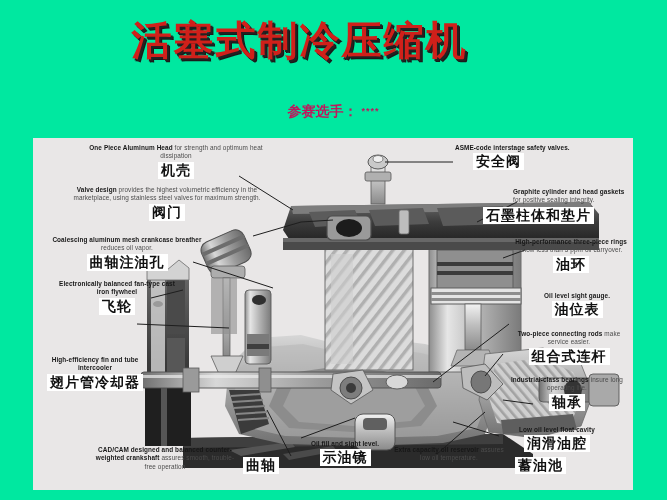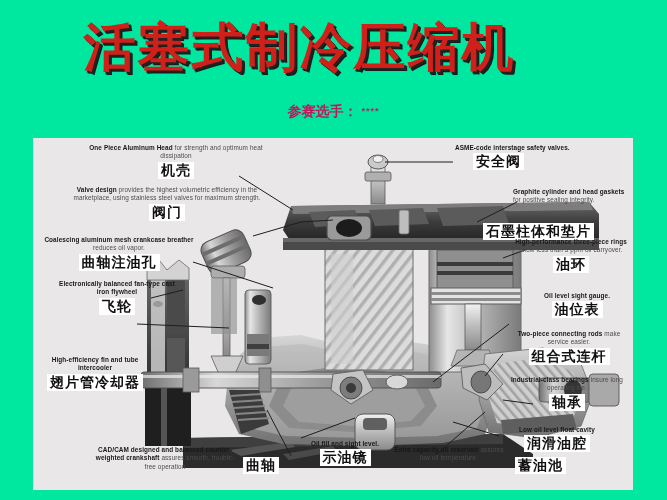--- a/index.html
+++ b/index.html
@@ -23,21 +23,21 @@
   }
 
   
   #title {
     position: absolute;
     left: 0;
     top: 18px;
     width: 599px;
     text-align: center;
     font-family: "DejaVu Serif", "Liberation Serif", serif;
-    font-size: 52px;
+    font-size: 40px;
     font-weight: bold;
     letter-spacing: 2px;
     color: #d0201a;
     text-shadow: 2px 2px 0 #222222, 3px 3px 0 #1a1a1a;
     white-space: nowrap;
     line-height: 1.1;
   }
   #subtitle {
     position: absolute;
     left: 0;
@@ -313,21 +313,21 @@
     </div>
 
     <div class="callout center" style="left:36px; top:48px; width:196px;">
       <div class="eng">
         <span>Valve design</span>
         <span class="light">provides the highest volumetric efficiency in the marketplace, using stainless steel valves for maximum strength.</span>
       </div>
       <div class="cn">阀门</div>
     </div>
 
-    <div class="callout center" style="left:6px; top:98px; width:160px;">
+    <div class="callout center" style="left:14px; top:98px; width:160px;">
       <div class="eng">
         <span>Coalescing aluminum mesh crankcase breather</span>
         <span class="light">reduces oil vapor.</span>
       </div>
       <div class="cn">曲轴注油孔</div>
     </div>
 
     <div class="callout center" style="left:20px; top:142px; width:128px;">
       <div class="eng">
         <span>Electronically balanced fan-type cast iron flywheel</span>
@@ -377,21 +377,21 @@
       </div>
       <div class="cn" style="margin-left:18px;">安全阀</div>
     </div>
 
     <div class="callout left" style="left:480px; top:50px; width:120px;">
       <div class="eng">
         <span>Graphite cylinder and head gaskets</span>
         <span class="light">for positive sealing integrity.</span>
       </div>
     </div>
-    <div class="callout left" style="left:450px; top:84px; width:132px;">
+    <div class="callout left" style="left:450px; top:68px; width:132px;">
       <div class="cn">石墨柱体和垫片</div>
     </div>
 
     <div class="callout center" style="left:478px; top:100px; width:120px;">
       <div class="eng">
         <span>High-performance three-piece rings</span>
         <span class="light">allow less than 5 ppm oil carryover.</span>
       </div>
       <div class="cn">油环</div>
     </div>

